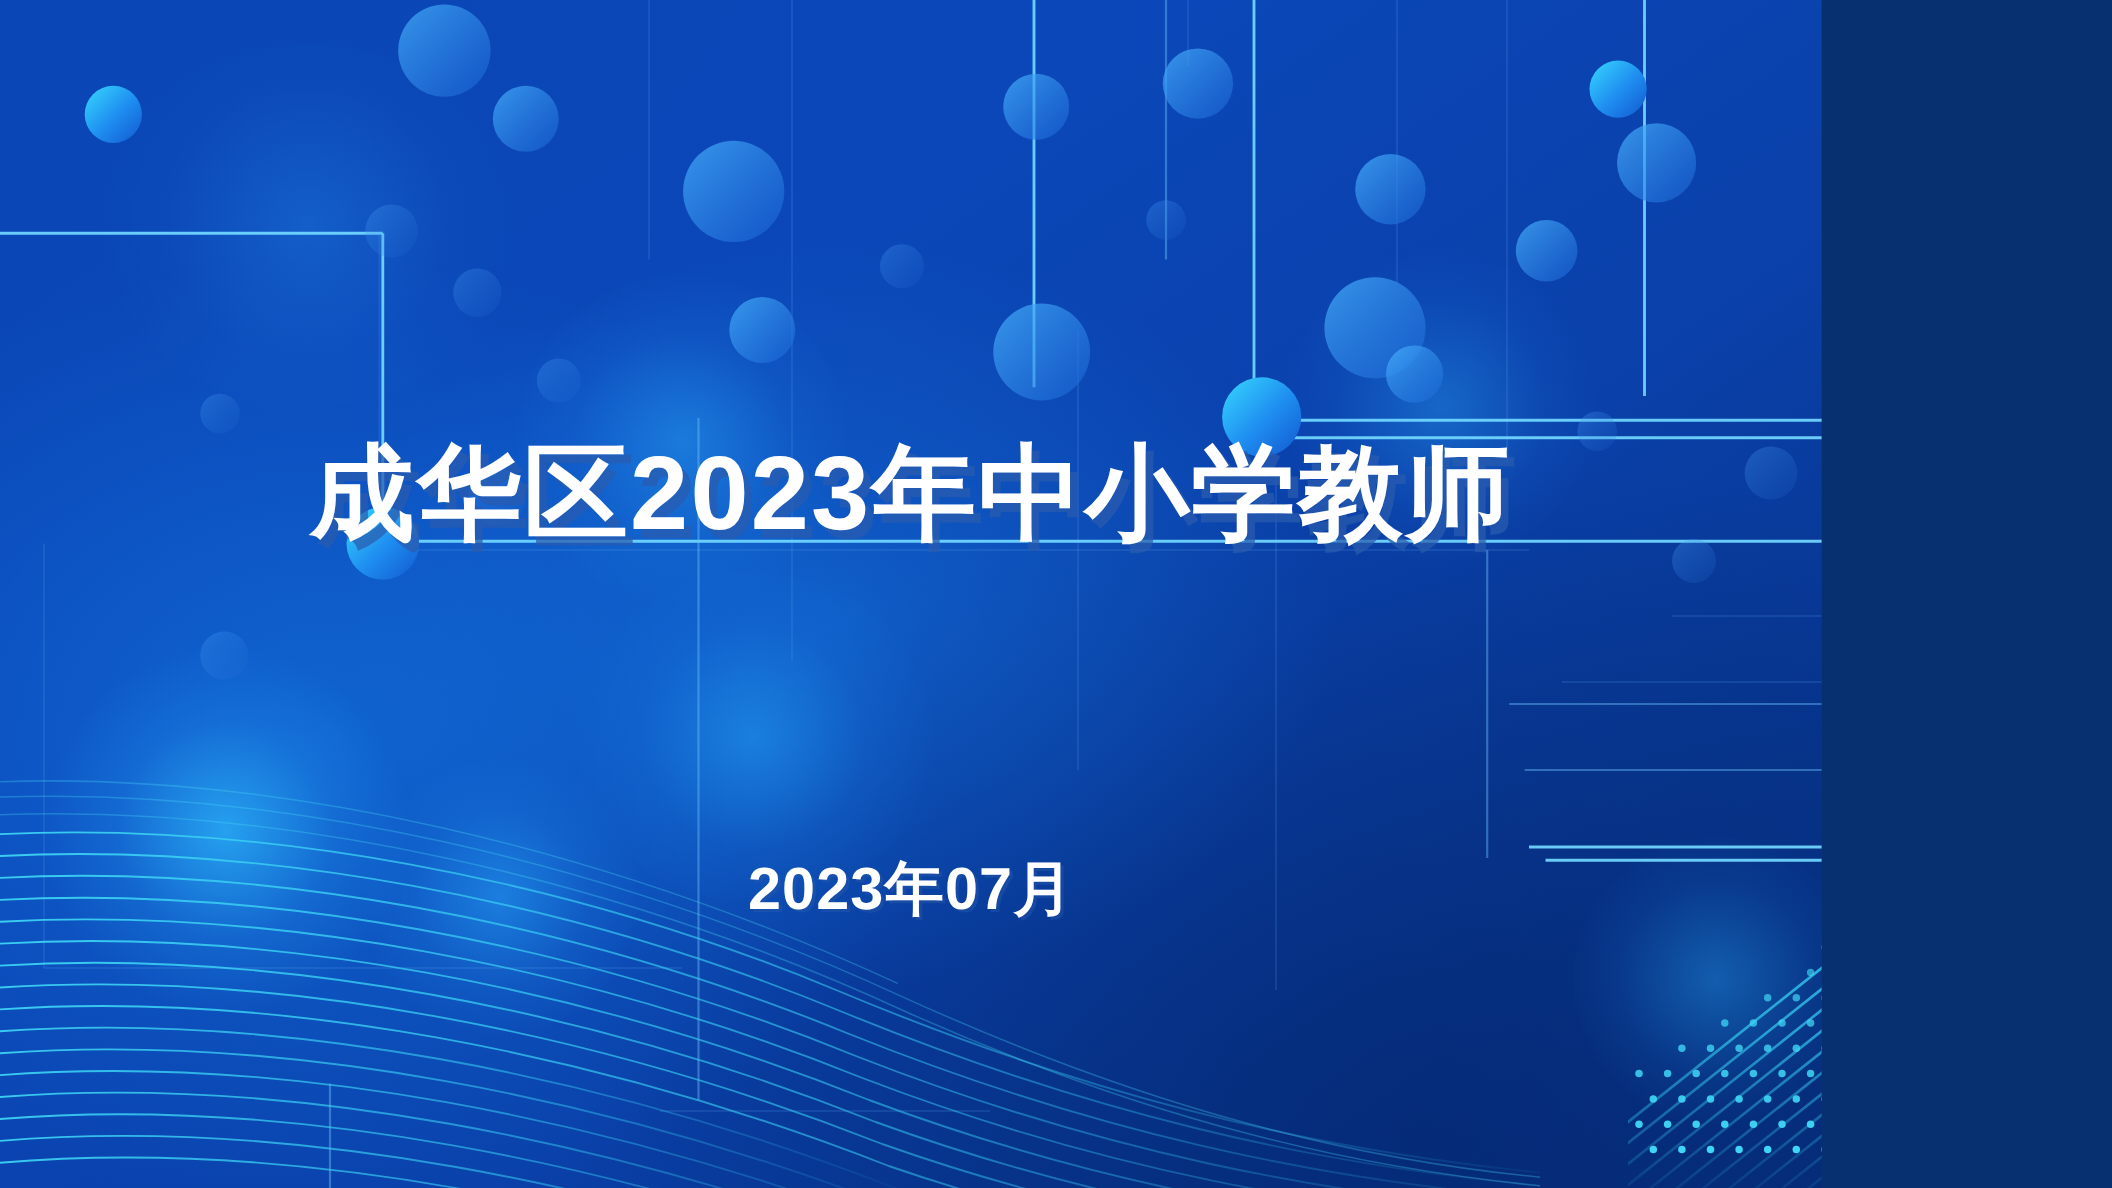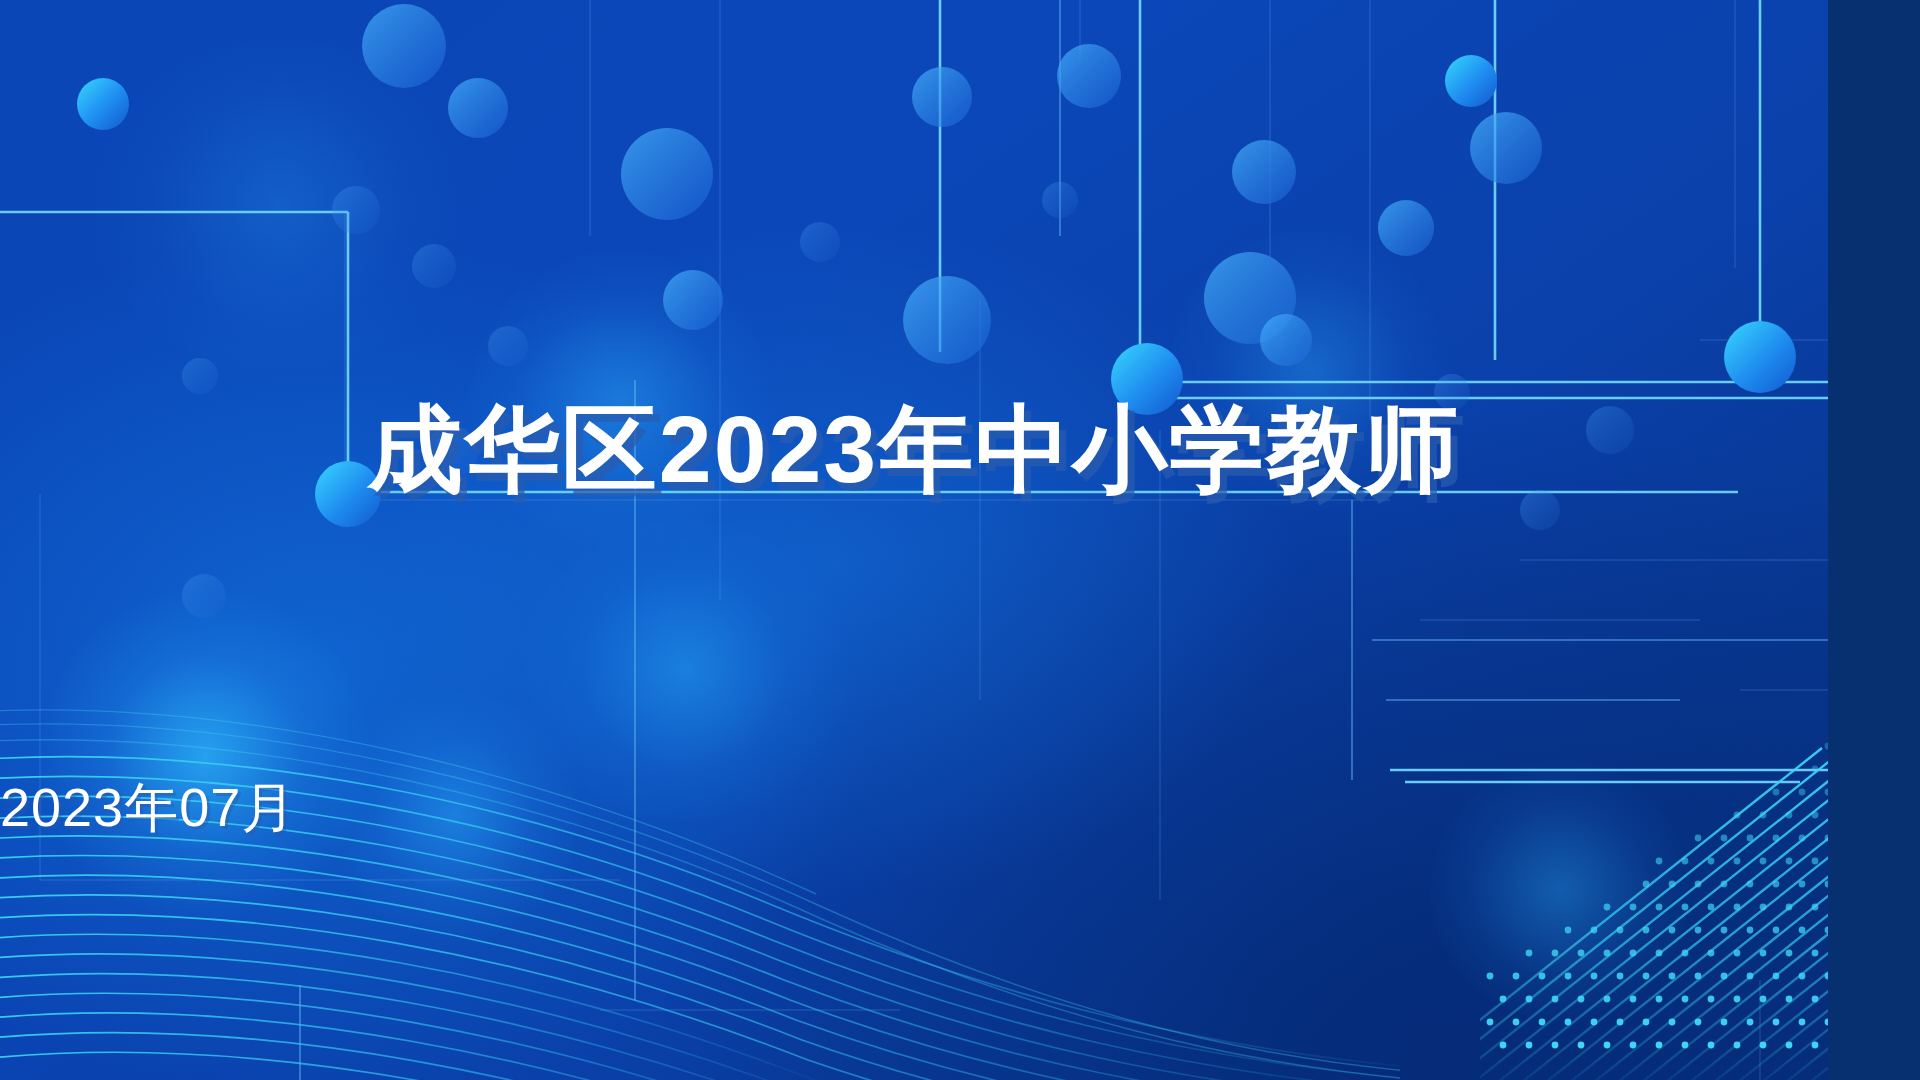--- a/index.html
+++ b/index.html
@@ -6,21 +6,21 @@
   * { margin:0; padding:0; box-sizing:border-box; }
   html, body {
     width:1920px; height:1080px;
     overflow:hidden;
     background:#06306f;
     font-family:"Liberation Sans","DejaVu Sans",sans-serif;
   }
 
   #slide {
     position:relative;
-    width:1828px; height:1080px;
+    width:1656px; height:1080px;
     overflow:hidden;
     background:
       radial-gradient(ellipse 900px 700px at 18% 62%, rgba(20,130,235,0.50) 0%, rgba(20,130,235,0.0) 62%),
       radial-gradient(ellipse 700px 520px at 46% 52%, rgba(26,150,250,0.30) 0%, rgba(26,150,250,0.0) 65%),
       radial-gradient(ellipse 1100px 900px at 78% 96%, rgba(4,38,110,0.65) 0%, rgba(4,38,110,0.0) 70%),
       radial-gradient(ellipse 900px 700px at 4% 2%, rgba(10,70,180,0.55) 0%, rgba(10,70,180,0) 70%),
       linear-gradient(145deg, #0a46b6 0%, #0b47b8 34%, #0a40a9 62%, #07368f 82%, #06307f 100%);
   }
 
   .layer { position:absolute; inset:0; pointer-events:none; }
@@ -46,25 +46,25 @@
     font-weight:bold;
     letter-spacing:2px;
     line-height:126px;
     white-space:nowrap;
     text-shadow: 7px 8px 0 rgba(42,92,175,0.72);
   }
   #date-line {
     position:absolute;
     left:0; right:0;
     top:772px;
-    text-align:left;
+    text-align:center;
     z-index:30;
     color:#ffffff;
     font-size:54px;
-    font-weight:normal;
+    font-weight:bold;
     letter-spacing:1px;
     white-space:nowrap;
     text-shadow: 3px 3px 0 rgba(40,88,170,0.45);
   }
 </style>
 </head>
 <body>
 
 <div id="slide">
 

